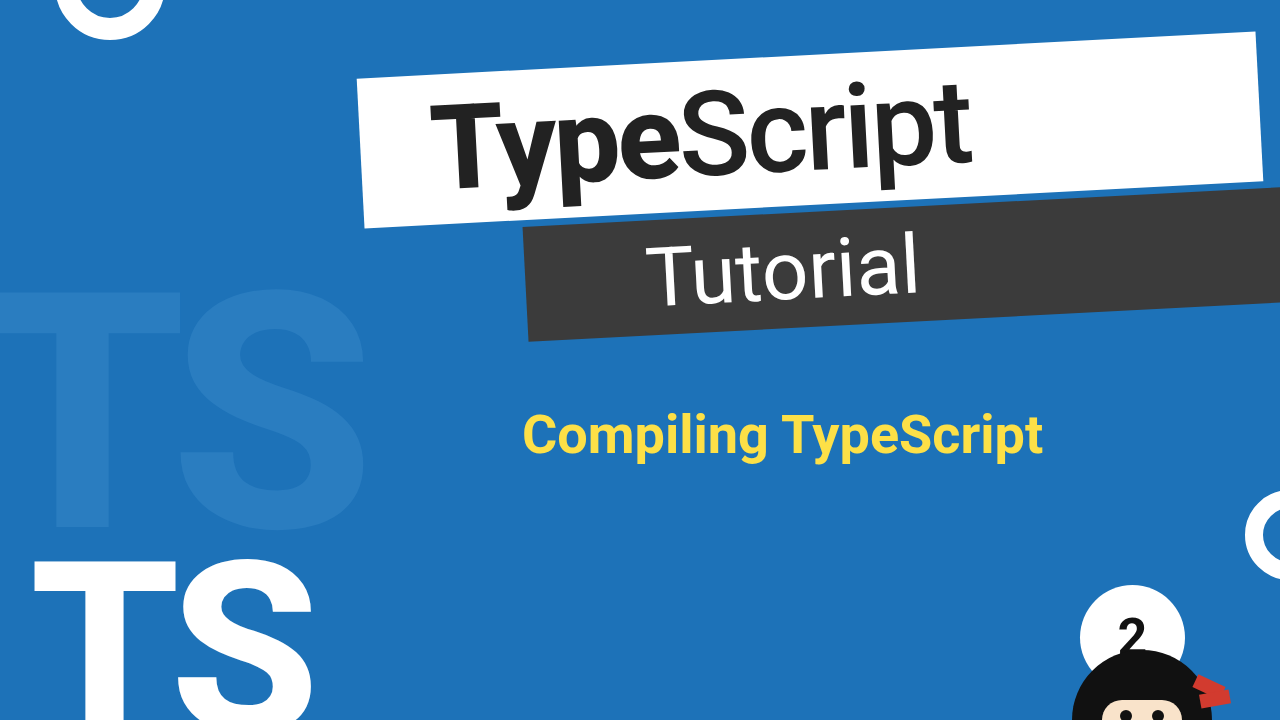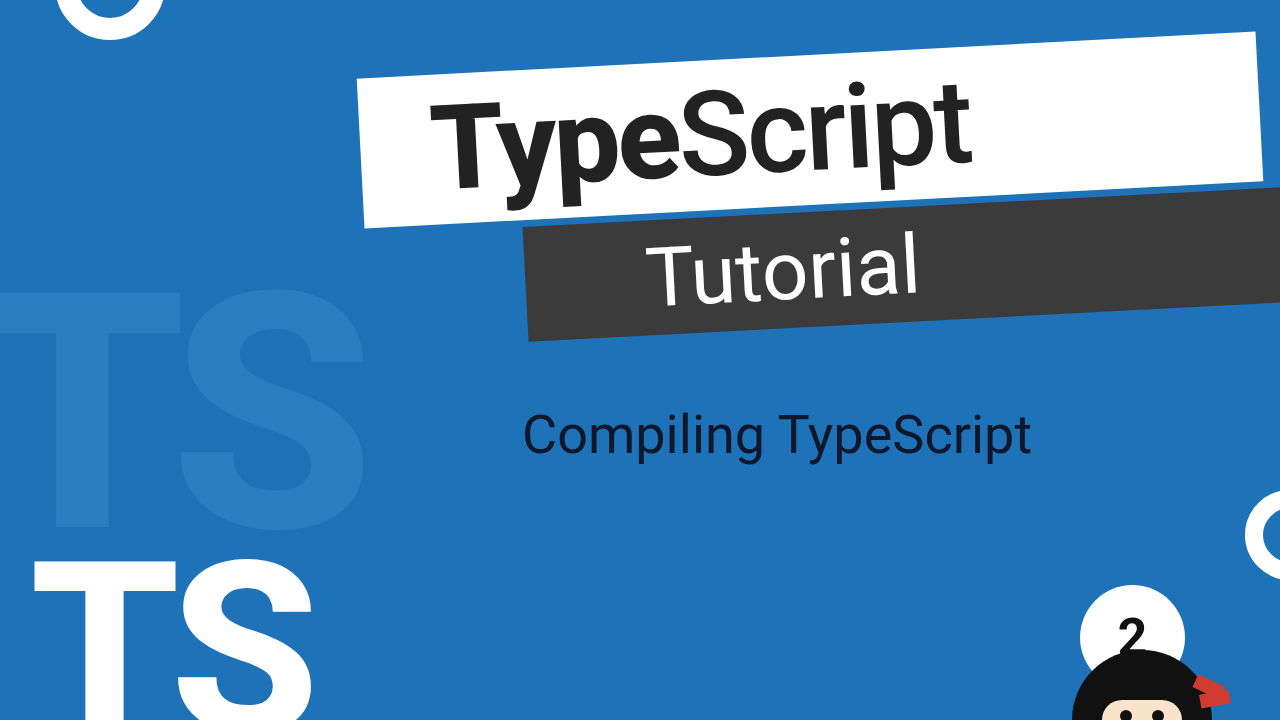--- a/index.html
+++ b/index.html
@@ -60,23 +60,23 @@
       transform: rotate(-3deg);
       display: flex; align-items: center;
       padding-left: 120px;
       color: #fff;
       font-size: 82px;
       font-weight: 400;
     }
     .topic {
       position: absolute;
       top: 403px; left: 522px;
-      color: #0f172a;
+      color: #fde047;
       font-size: 54px;
-      font-weight: 400;
+      font-weight: 700;
     }
     .episode-circle {
       position: absolute;
       right: 95px; bottom: 30px;
       width: 105px; height: 105px;
       background: #fff; border-radius: 50%;
       display: flex; align-items: center; justify-content: center;
       font-size: 52px; font-weight: 700; color: #111;
     }
     .mascot {

